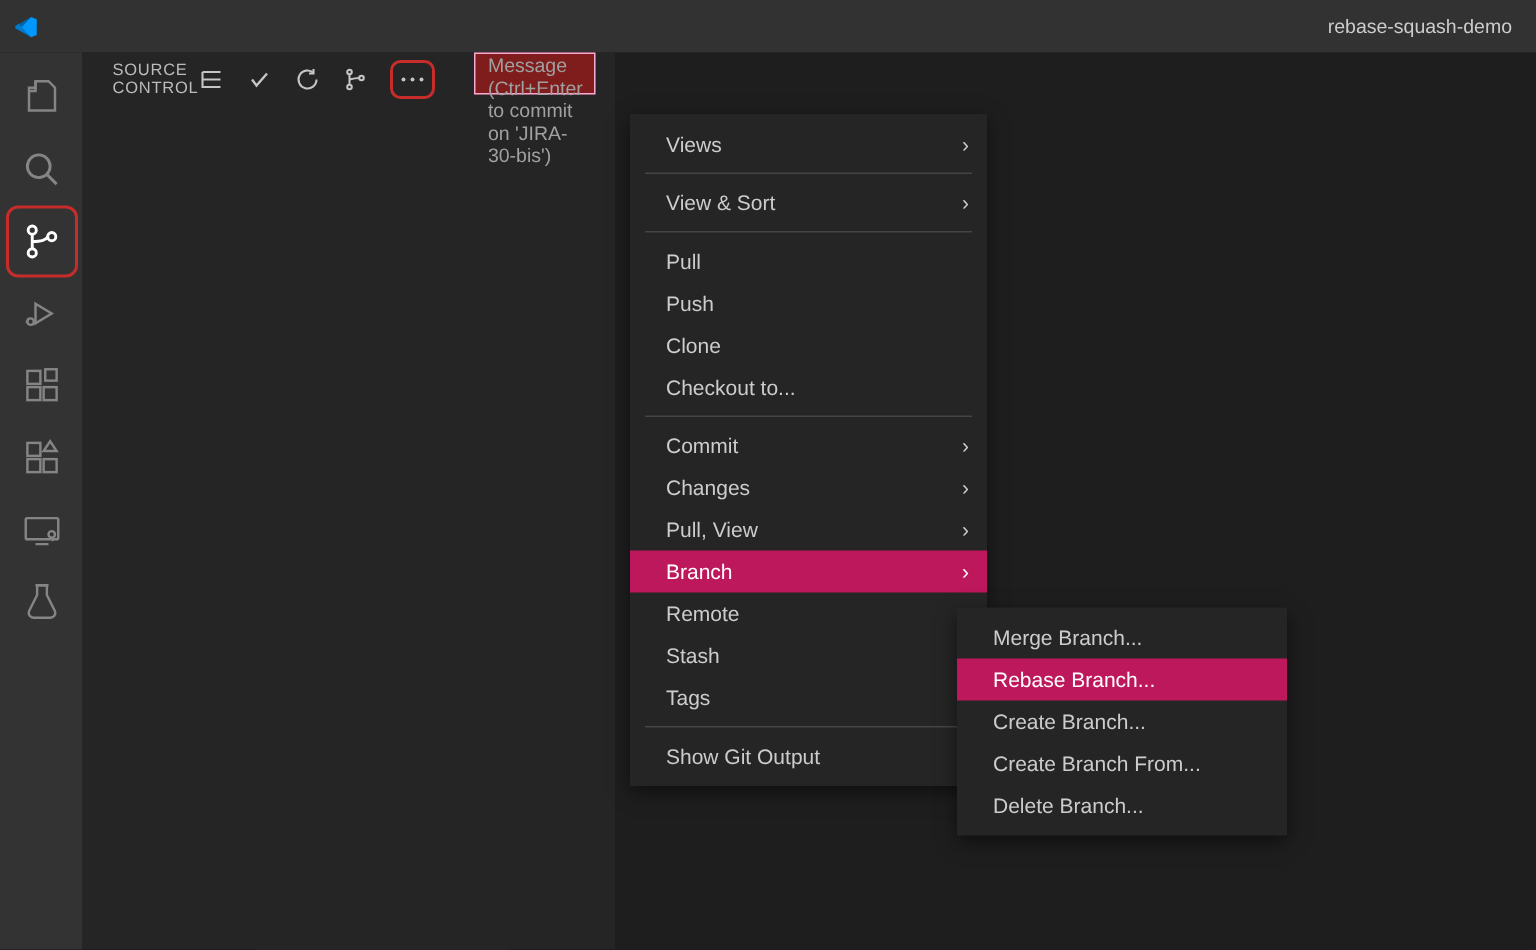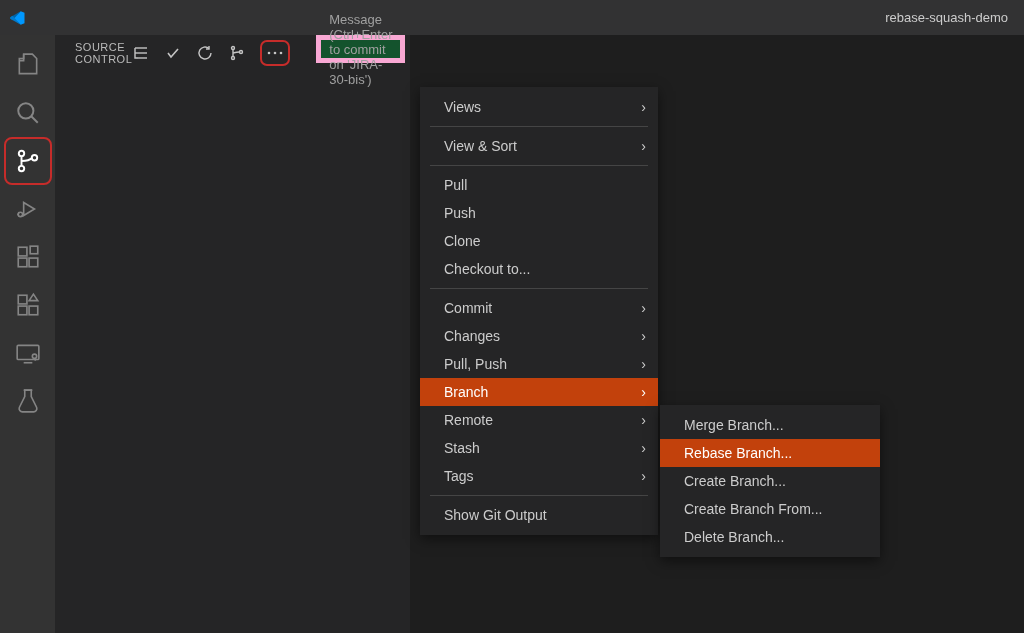--- a/index.html
+++ b/index.html
@@ -99,27 +99,26 @@
     .more-highlighted {
       border: 2px solid #c62c2a;
       border-radius: 7px;
       padding: 3px 5px;
       width: auto;
       height: auto;
     }
     .commit-input {
       margin: 0 12px 4px 12px;
       height: 28px;
-      background: #14532d;
-      border: 5px solid #f9a8d4;
+      background: #7f1d1d;
+      border: 1px solid #f9a8d4;
       color: #a0a0a0;
       padding: 0 8px;
       font-size: 13px;
       display: flex;
-      align-items: center;
     }
     .changes-header {
       height: 24px;
       display: flex;
       align-items: center;
       padding: 0 14px 0 8px;
       color: #cccccc;
       font-size: 13px;
     }
     .chevron { margin-right: 4px; }
@@ -140,35 +139,35 @@
     .ctx-item {
       height: 28px;
       padding: 0 28px 0 24px;
       display: flex;
       align-items: center;
       color: #cccccc;
       font-size: 14px;
       cursor: pointer;
       position: relative;
     }
-    .ctx-item.hover { background: #c2410c; color: #ffffff; }
+    .ctx-item.hover { background: #be185d; color: #ffffff; }
     .ctx-item .arrow {
       position: absolute;
       right: 12px;
       font-size: 14px;
       color: #cccccc;
     }
     .ctx-item.hover .arrow { color: #ffffff; }
     .ctx-sep {
       height: 1px;
       background: #454545;
       margin: 5px 10px;
     }
-    #menu1 { top: 87px; left: 420px; width: 238px; }
-    #menu2 { top: 405px; left: 660px; width: 212px; }
+    #menu1 { top: 76px; left: 420px; width: 238px; }
+    #menu2 { top: 405px; left: 638px; width: 212px; }
   </style>
 </head>
 <body>
 
 <div class="titlebar">
   <svg class="vscode-logo" viewBox="0 0 24 24" fill="none">
     <path d="M17 3 L22 5 L22 19 L17 21 L6 12 Z" fill="#0098ff"></path>
     <path d="M17 3 L6 15 L3 13 L3 11 L17 3 Z" fill="#0065a9"></path>
     <path d="M17 21 L6 9 L3 11 L3 13 L17 21 Z" fill="#007acc"></path>
   </svg>
@@ -336,21 +335,21 @@
   <div class="ctx-sep"></div>
   <div class="ctx-item">
       <span>Commit</span>
       <span class="arrow">›</span>
     </div>
   <div class="ctx-item">
       <span>Changes</span>
       <span class="arrow">›</span>
     </div>
   <div class="ctx-item">
-      <span>Pull, Push</span>
+      <span>Pull, View</span>
       <span class="arrow">›</span>
     </div>
   <div class="ctx-item hover">
       <span>Branch</span>
       <span class="arrow">›</span>
     </div>
   <div class="ctx-item">
       <span>Remote</span>
       <span class="arrow">›</span>
     </div>

